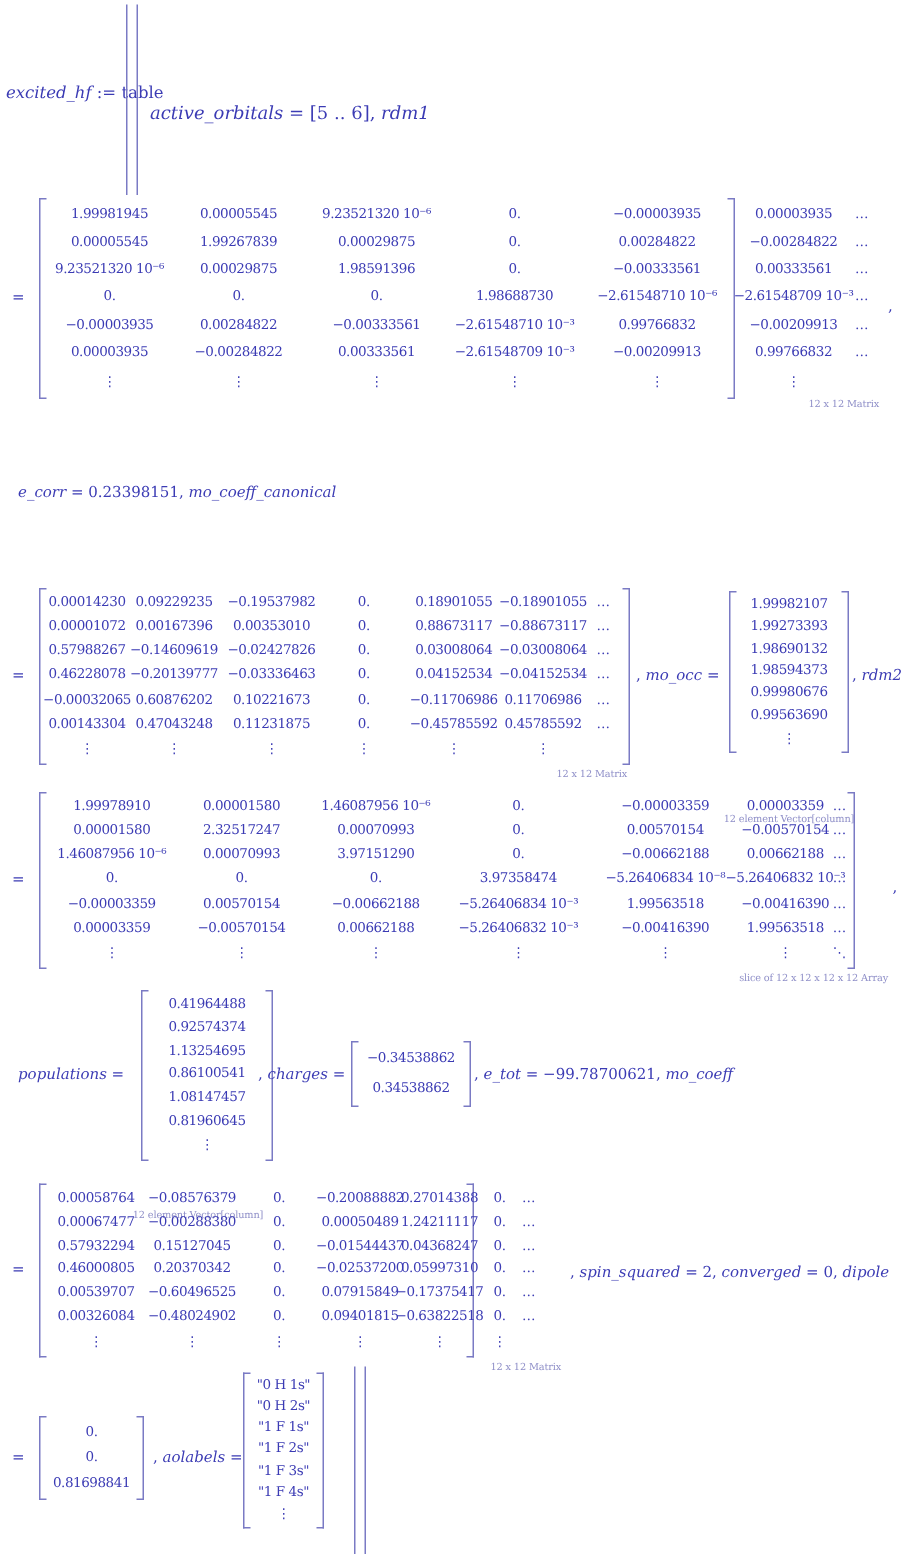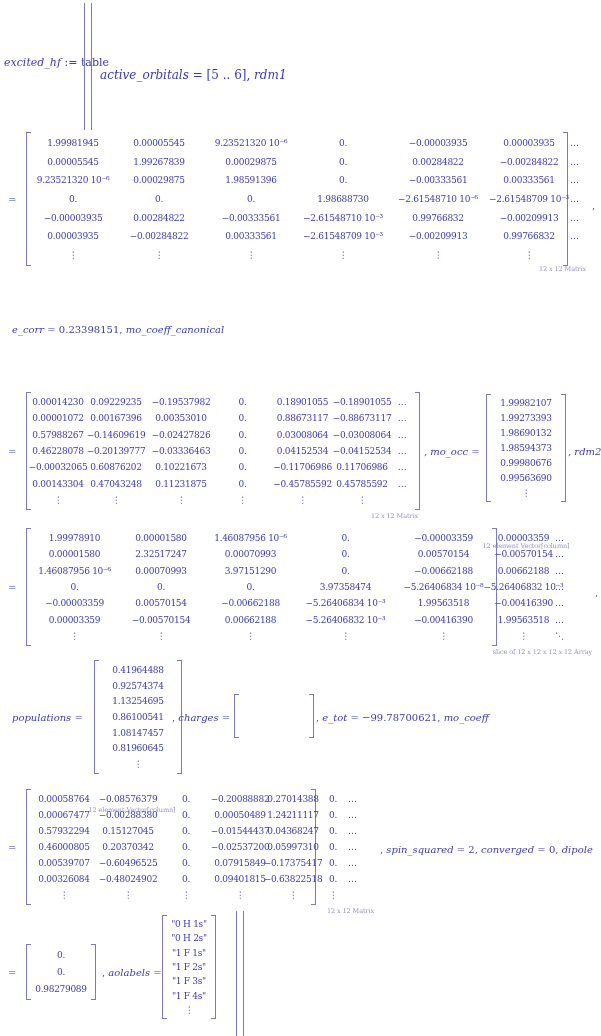--- a/index.html
+++ b/index.html
@@ -22,21 +22,21 @@
 </style>
 </head>
 <body>
 
 <div class="line" style="left:4px;top:62px;font-size:11px;"><span class="it">excited_hf</span><span> := table</span></div>
 <div class="vline" style="left:84px;top:3px;height:127px;"></div>
 <div class="vline" style="left:91px;top:3px;height:127px;"></div>
 <div class="line" style="left:100px;top:75px;font-size:12px;"><span class="it">active_orbitals</span><span> = [5 .. 6], </span><span class="it">rdm1</span></div>
 
 <div class="eq" style="left:8px;top:199px;">=</div>
-<div class="mat" style="left:26px;top:132px;width:542px;height:134px;">
+<div class="mat" style="left:26px;top:132px;width:464px;height:134px;">
   <div class="brk l"></div>
   <div class="brk r"></div>
   <div class="grid" style="grid-template-columns:82px 90px 94px 90px 100px 82px 1fr;">
       <span class="cell">1.99981945</span>
       <span class="cell">0.00005545</span>
       <span class="cell">9.23521320 10⁻⁶</span>
       <span class="cell">0.</span>
       <span class="cell">−0.00003935</span>
       <span class="cell">0.00003935</span>
       <span class="cell">…</span>
@@ -157,21 +157,21 @@
       <span class="cell">1.98594373</span>
       <span class="cell">0.99980676</span>
       <span class="cell">0.99563690</span>
       <span class="cell">⋮</span>
     </div>
 </div>
 <div class="cap center" style="left:526px;top:514px;">12 element Vector[column]</div>
 <div class="line" style="left:568px;top:451px;"><span>, </span><span class="it">rdm2</span></div>
 
 <div class="eq" style="left:8px;top:587px;">=</div>
-<div class="mat" style="left:26px;top:528px;width:471px;height:118px;">
+<div class="mat" style="left:26px;top:528px;width:544px;height:118px;">
   <div class="brk l"></div>
   <div class="brk r"></div>
   <div class="grid" style="grid-template-columns:85px 88px 91px 99px 97px 63px 1fr;">
       <span class="cell">1.99978910</span>
       <span class="cell">0.00001580</span>
       <span class="cell">1.46087956 10⁻⁶</span>
       <span class="cell">0.</span>
       <span class="cell">−0.00003359</span>
       <span class="cell">0.00003359</span>
       <span class="cell">…</span>
@@ -234,20 +234,24 @@
       <span class="cell">1.08147457</span>
       <span class="cell">0.81960645</span>
       <span class="cell">⋮</span>
     </div>
 </div>
 <div class="cap center" style="left:132px;top:778px;">12 element Vector[column]</div>
 <div class="line" style="left:172px;top:717px;"><span>, </span><span class="it">charges</span><span> = </span></div>
 <div class="mat" style="left:234px;top:694px;width:80px;height:44px;">
   <div class="brk l"></div>
   <div class="brk r"></div>
+  <div class="grid" style="grid-template-columns:1fr;">
+      <span class="cell">−0.34538862</span>
+      <span class="cell">0.34538862</span>
+    </div>
 </div>
 <div class="line" style="left:316px;top:717px;"><span>, </span><span class="it">e_tot</span><span> = −99.78700621, </span><span class="it">mo_coeff</span></div>
 
 <div class="eq" style="left:8px;top:847px;">=</div>
 <div class="mat" style="left:26px;top:789px;width:290px;height:116px;">
   <div class="brk l"></div>
   <div class="brk r"></div>
   <div class="grid" style="grid-template-columns:64px 64px 52px 56px 50px 30px 1fr;">
       <span class="cell">0.00058764</span>
       <span class="cell">−0.08576379</span>
@@ -303,21 +307,21 @@
 <div class="cap" style="right:227px;top:907px;">12 x 12 Matrix</div>
 <div class="line" style="left:380px;top:849px;"><span>, </span><span class="it">spin_squared</span><span> = 2, </span><span class="it">converged</span><span> = 0, </span><span class="it">dipole</span></div>
 
 <div class="eq" style="left:8px;top:972px;">=</div>
 <div class="mat" style="left:26px;top:944px;width:70px;height:56px;">
   <div class="brk l"></div>
   <div class="brk r"></div>
   <div class="grid" style="grid-template-columns:1fr;">
       <span class="cell">0.</span>
       <span class="cell">0.</span>
-      <span class="cell">0.98279089</span>
+      <span class="cell">0.81698841</span>
     </div>
 </div>
 <div class="line" style="left:102px;top:972px;"><span>, </span><span class="it">aolabels</span><span> = </span></div>
 <div class="mat" style="left:162px;top:915px;width:54px;height:104px;">
   <div class="brk l"></div>
   <div class="brk r"></div>
   <div class="grid" style="grid-template-columns:1fr;">
       <span class="cell">"0 H 1s"</span>
       <span class="cell">"0 H 2s"</span>
       <span class="cell">"1 F 1s"</span>

